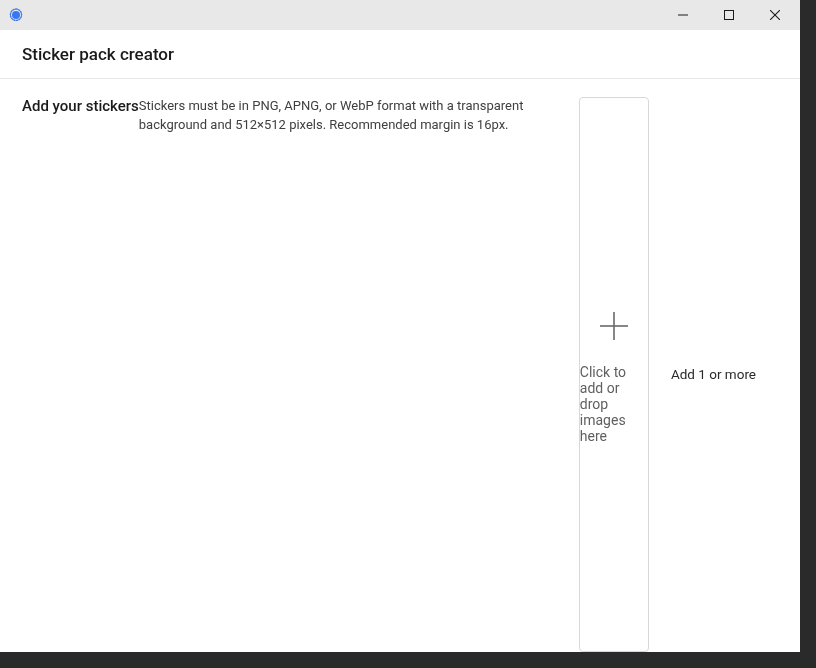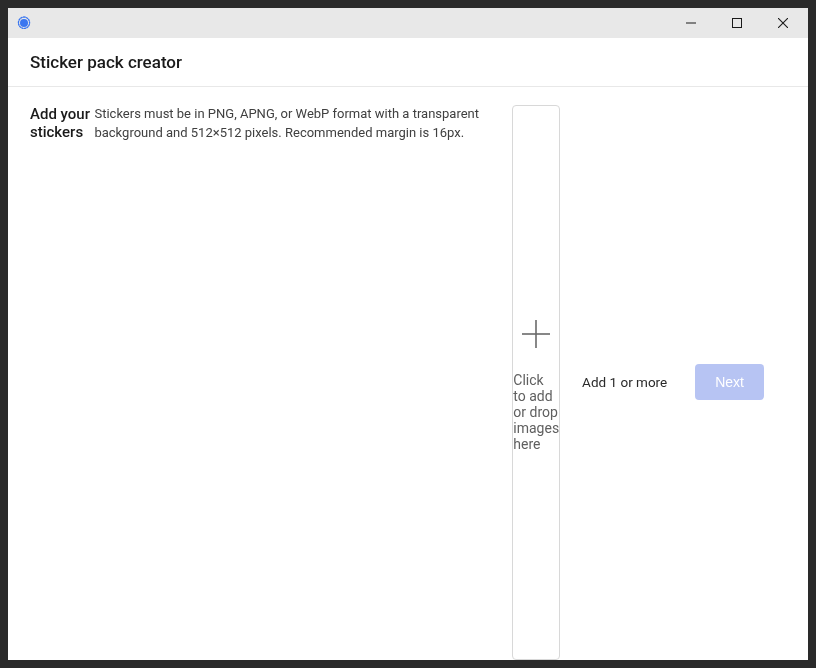--- a/index.html
+++ b/index.html
@@ -1,18 +1,18 @@
 <!DOCTYPE html>
 <html><head>
   <meta charset="utf-8">
   <style>
     * { box-sizing: border-box; margin: 0; padding: 0; }
     html, body { width: 816px; height: 668px; font-family: -apple-system, BlinkMacSystemFont, "Segoe UI", Roboto, Helvetica, Arial, sans-serif; }
     body { background: #2a2a2a; display: flex; align-items: center; justify-content: center; }
-    .outer-frame { width: 816px; height: 668px; background: #2a2a2a; padding: 8px; }
+    .outer-frame { width: 816px; height: 668px; background: #2a2a2a; }
     .window { width: 800px; height: 652px; background: #ffffff; display: flex; flex-direction: column; overflow: hidden; }
     .titlebar { height: 30px; background: #e8e8e8; display: flex; align-items: center; justify-content: space-between; padding: 0 2px 0 8px; flex-shrink: 0; }
     .titlebar-left { display: flex; align-items: center; }
     .app-icon svg { width: 16px; height: 16px; display: block; }
     .titlebar-controls { display: flex; align-items: center; }
     .win-ctrl { width: 46px; height: 30px; display: flex; align-items: center; justify-content: center; color: #1a1a1a; }
     .win-ctrl svg { width: 10px; height: 10px; display: block; }
     .header { padding: 14px 22px; border-bottom: 1px solid #e8e8e8; }
     .header-title { font-size: 17px; font-weight: 500; color: #1a1a1a; }
     .content { flex: 1; display: flex; flex-direction: row; padding: 18px 22px 0 22px; min-height: 0; }
@@ -73,18 +73,17 @@
           <svg viewBox="0 0 40 40">
             <line x1="20" y1="6" x2="20" y2="34" stroke="#6a6a6a" stroke-width="1.6"></line>
             <line x1="6" y1="20" x2="34" y2="20" stroke="#6a6a6a" stroke-width="1.6"></line>
           </svg>
         </span>
         <div class="dropzone-label">Click to add or drop images here</div>
       </div>
 
       <div class="footer">
         <span class="hint-text">Add 1 or more</span>
-        <button class="next-btn" disabled="">Next</button>
       </div>
     </div>
 
   </div>
 </div>
 
 </body></html>

